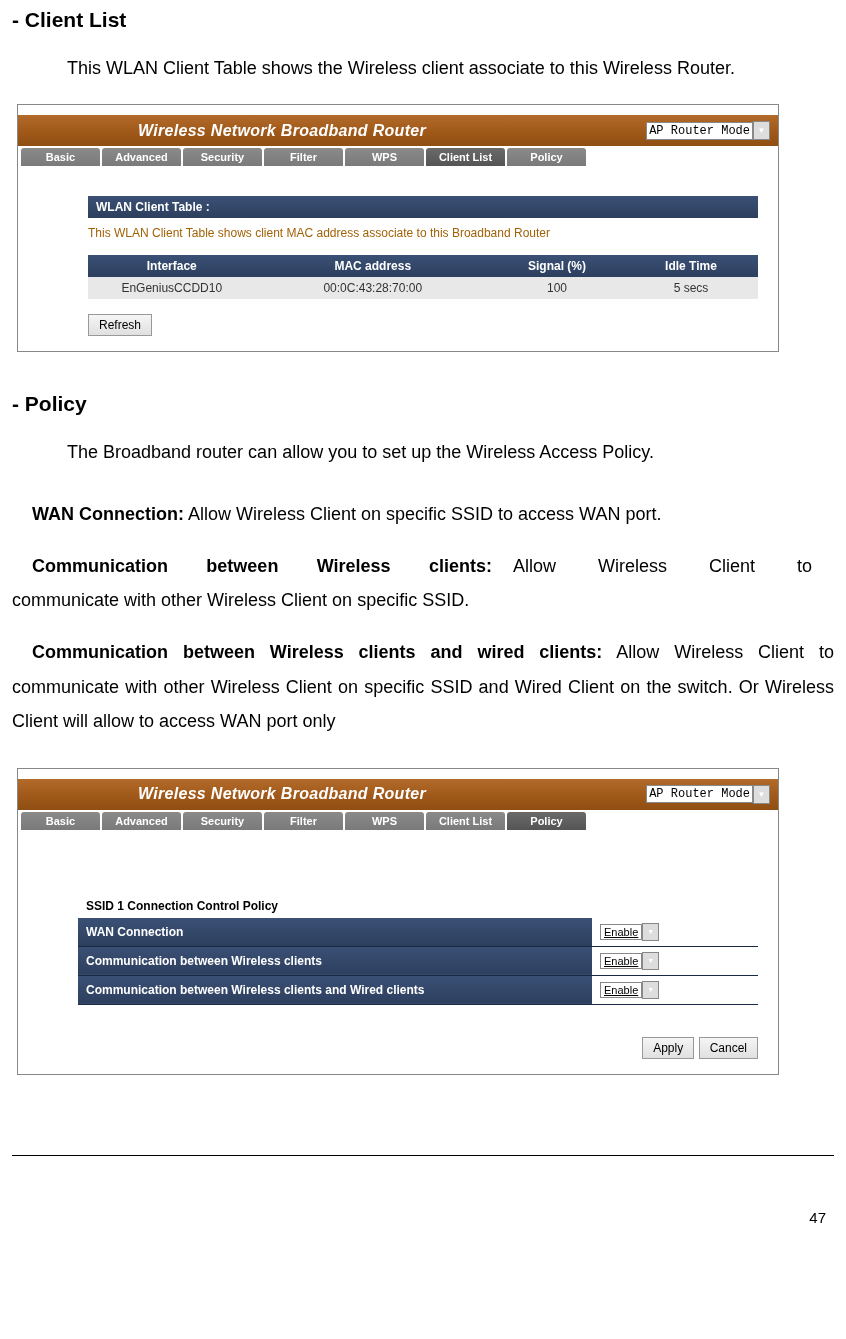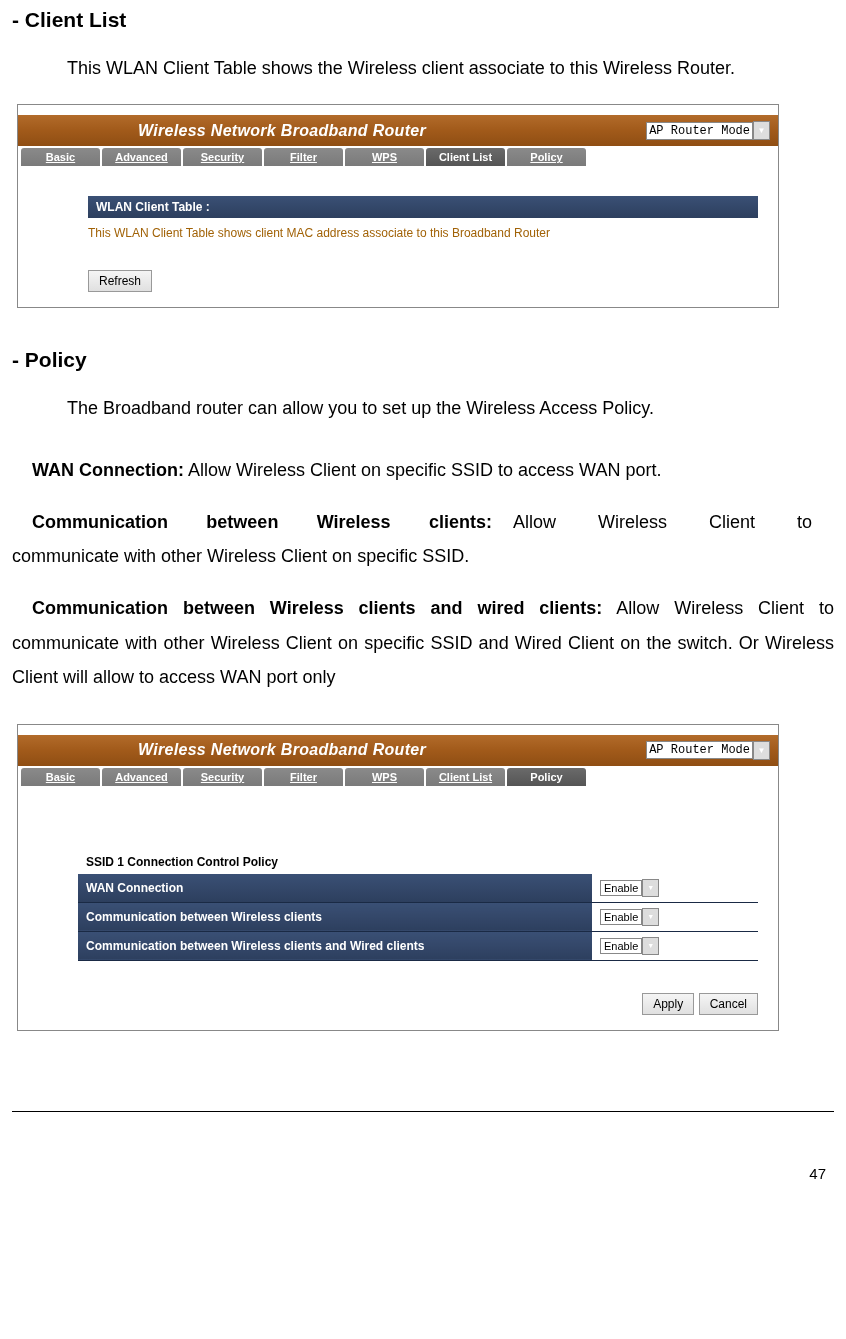--- a/index.html
+++ b/index.html
@@ -90,21 +90,20 @@
       background: #fff;
       padding: 2px 3px 0 3px;
       gap: 2px;
     }
     .nav-tab {
       background: linear-gradient(to bottom, #8a8a8a 0%, #7a7a7a 100%);
       color: #fff;
       font-size: 11px;
       padding: 3px 12px;
       border-radius: 3px 3px 0 0;
-      text-decoration: underline;
       font-weight: bold;
       cursor: pointer;
       min-width: 55px;
       text-align: center;
     }
     .nav-tab.active {
       background: linear-gradient(to bottom, #6a6a6a 0%, #555 100%);
       text-decoration: none;
     }
     .router-content {
@@ -183,20 +182,21 @@
       display: flex;
       align-items: center;
     }
     .enable-box {
       background: #fff;
       color: #000;
       font-size: 11px;
       padding: 1px 3px;
       border: 1px solid #888;
       font-weight: normal;
+      text-decoration: underline;
     }
     .dropdown-arrow {
       background: #ddd;
       border: 1px solid #888;
       width: 15px;
       height: 16px;
       display: flex;
       align-items: center;
       justify-content: center;
       font-size: 7px;
@@ -241,20 +241,36 @@
       <div class="nav-tab">Advanced</div>
       <div class="nav-tab">Security</div>
       <div class="nav-tab">Filter</div>
       <div class="nav-tab">WPS</div>
       <div class="nav-tab active">Client List</div>
       <div class="nav-tab">Policy</div>
     </div>
     <div class="router-content">
       <div class="wlan-bar">WLAN Client Table :</div>
       <div class="wlan-desc">This WLAN Client Table shows client MAC address associate to this Broadband Router</div>
+      <table class="client-table">
+        <tbody>
+            <tr>
+          <th style="width:25%">Interface</th>
+          <th style="width:35%">MAC address</th>
+          <th style="width:20%">Signal (%)</th>
+          <th style="width:20%">Idle Time</th>
+        </tr>
+        <tr>
+          <td>EnGeniusCCDD10</td>
+          <td>00:0C:43:28:70:00</td>
+          <td>100</td>
+          <td>5 secs</td>
+        </tr>
+      </tbody>
+        </table>
       <button class="btn">Refresh</button>
     </div>
   </div>
 
   <div class="policy-section">
     <h2>- Policy</h2>
     <p class="body-text body-text-indent" style="margin-bottom:28px">The Broadband router can allow you to set up the Wireless Access Policy.</p>
 
     <p class="def-para def-para-indent">
       <strong>WAN Connection:</strong><span> Allow Wireless Client on specific SSID to access WAN port.</span>

